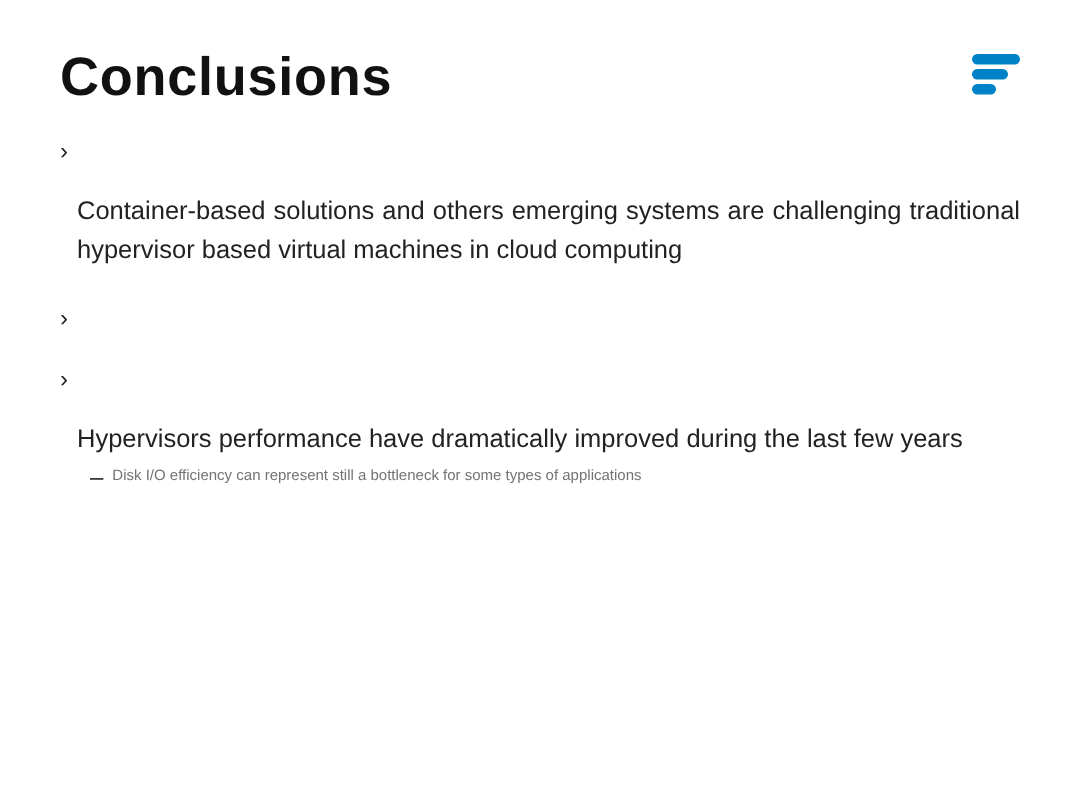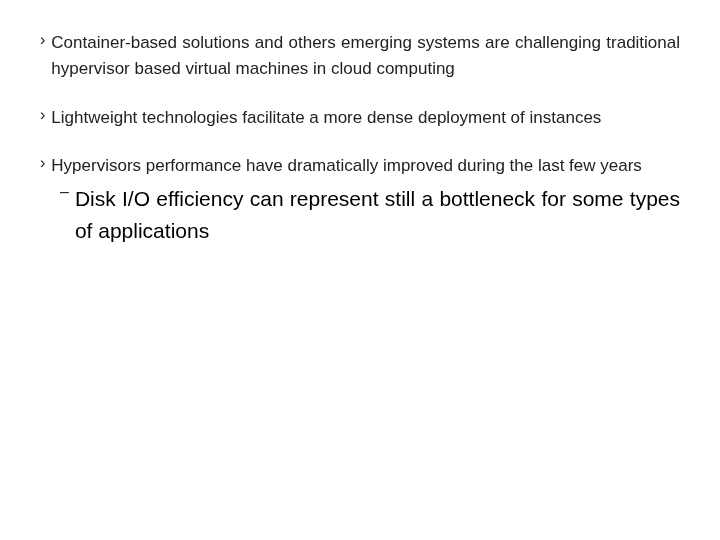--- a/index.html
+++ b/index.html
@@ -73,68 +73,76 @@
       margin-right: 6px;
       margin-top: 1px;
       flex-shrink: 0;
     }
 
     .bullet-text {
       font-size: 17px;
       line-height: 1.55;
       color: #222222;
       text-align: justify;
+      margin-top: 36px;
     }
 
     .sub-bullet {
       display: flex;
       align-items: flex-start;
       margin-left: 20px;
       margin-top: 4px;
     }
 
     .sub-dash {
       font-size: 16px;
       margin-right: 6px;
       flex-shrink: 0;
       color: #222;
     }
 
     .sub-text {
-      font-size: 21px;
+      font-size: 10px;
       line-height: 1.5;
-      color: #000000;
+      color: #737373;
       text-align: justify;
     }
 
     .footer {
       margin-top: auto;
       padding-top: 8px;
       border-top: none;
       font-size: 9px;
       color: #888888;
       text-align: left;
       line-height: 1.3;
     }
   </style>
 </head>
 <body>
 
 <div class="slide">
+  <div class="header">
+    <h1 class="title">Conclusions</h1>
+    <div class="logo">
+      <div class="logo-bar"></div>
+      <div class="logo-bar"></div>
+      <div class="logo-bar"></div>
+    </div>
+  </div>
 
   <div class="content">
 
     <div class="bullet-item">
       <span class="bullet-arrow">›</span>
       <span class="bullet-text">Container-based solutions and others emerging systems are  challenging  traditional  hypervisor  based  virtual machines in cloud computing</span>
     </div>
 
     <div class="bullet-item">
       <span class="bullet-arrow">›</span>
-      <span class="bullet-text">Lightweight    technologies    facilitate   a    more    dense deployment of instances</span>
     </div>
 
     <div class="bullet-item" style="flex-direction: column; align-items: flex-start;">
       <div style="display:flex; align-items: flex-start;">
         <span class="bullet-arrow">›</span>
         <span class="bullet-text">Hypervisors  performance  have  dramatically  improved during the last few years</span>
       </div>
       <div class="sub-bullet">
         <span class="sub-dash">–</span>
         <span class="sub-text">Disk I/O  efficiency can represent still a bottleneck for some types of applications</span>

